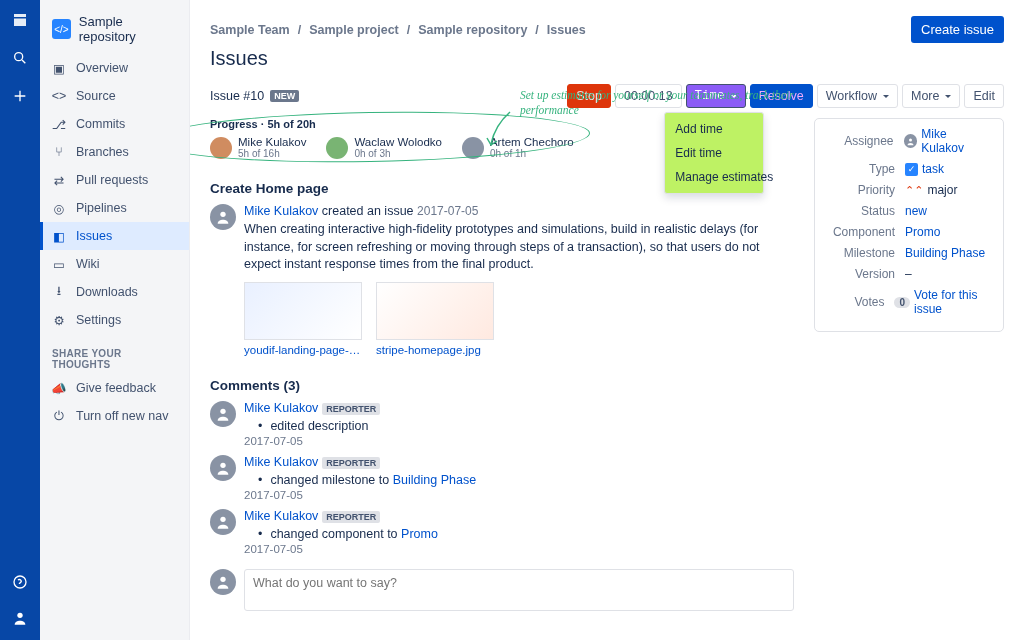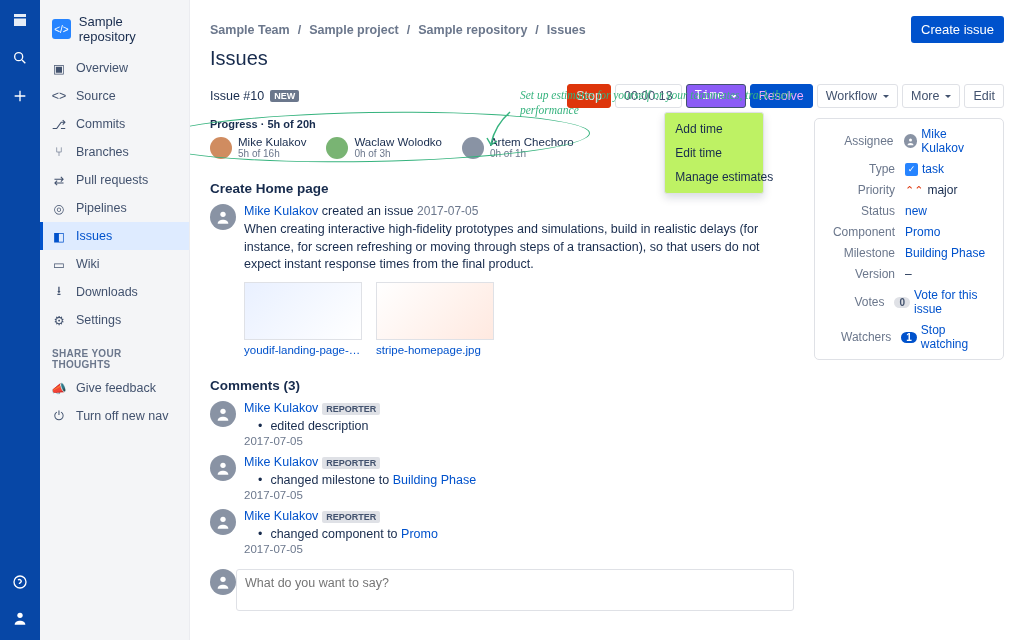--- a/index.html
+++ b/index.html
@@ -55,21 +55,21 @@
 .act-desc { font-size:12.5px; color:#172B4D; margin-top:3px; line-height:1.4; }
 .attachments { display:flex; gap:14px; margin-top:8px; }
 .attach { width:118px; }
 .thumb { width:118px; height:58px; border:1px solid #dfe1e6; background:linear-gradient(135deg,#e9f0ff,#fff); }
 .thumb2 { background:linear-gradient(135deg,#fff,#ffe9e0); }
 .attach-name { color:#0052CC; font-size:11.5px; margin-top:4px; white-space:nowrap; overflow:hidden; text-overflow:ellipsis; }
 .reporter-badge { background:#DFE1E6; color:#42526E; font-size:9px; padding:1px 4px; border-radius:2px; font-weight:600; margin-left:4px; }
 .bullet-line { font-size:12.5px; margin:4px 0 2px 14px; }
 .bullet-line::before { content:"•"; margin-right:8px; }
 .comment-date { font-size:11.5px; color:#6B778C; margin-top:2px; }
-.comment-input { display:flex; margin-top:14px; align-items:flex-start; }
+.comment-input { display:flex; gap:8px; margin-top:14px; align-items:flex-start; }
 .ci-box { flex:1; border:1px solid #dfe1e6; border-radius:3px; padding:6px 8px; font-size:12.5px; color:#6B778C; min-height:26px; resize:none; }
 .meta-box { border:1px solid #dfe1e6; border-radius:5px; padding:8px 12px; }
 .meta-row { display:flex; align-items:center; margin-bottom:7px; font-size:12px; }
 .meta-label { width:68px; text-align:right; color:#6B778C; margin-right:10px; }
 .meta-val { color:#172B4D; display:flex; align-items:center; gap:4px; }
 .meta-val.link { color:#0052CC; }
 .task-ico { width:13px; height:13px; background:#2684FF; border-radius:2px; display:inline-flex; align-items:center; justify-content:center; color:#fff; font-size:9px; }
 .major-ico { color:#DE350B; font-size:11px; }
 .count-badge { background:#DFE1E6; color:#42526E; border-radius:8px; padding:0 5px; font-size:10px; font-weight:600; }
 .count-badge.blue { background:#0052CC; color:#fff; }
@@ -358,23 +358,16 @@
             <span class="meta-label">Version</span>
             <span class="meta-val">–</span>
           </div>
         <div class="meta-row">
             <span class="meta-label">Votes</span>
             <span class="meta-val link">
               <span class="count-badge">0</span>
               <span>Vote for this issue</span>
             </span>
           </div>
-        <div class="meta-row" style="margin-bottom:0">
-            <span class="meta-label">Watchers</span>
-            <span class="meta-val link">
-              <span class="count-badge blue">1</span>
-              <span>Stop watching</span>
-            </span>
-          </div>
       </div>
     </div>
   </div>
 </div>
 
 </body></html>

